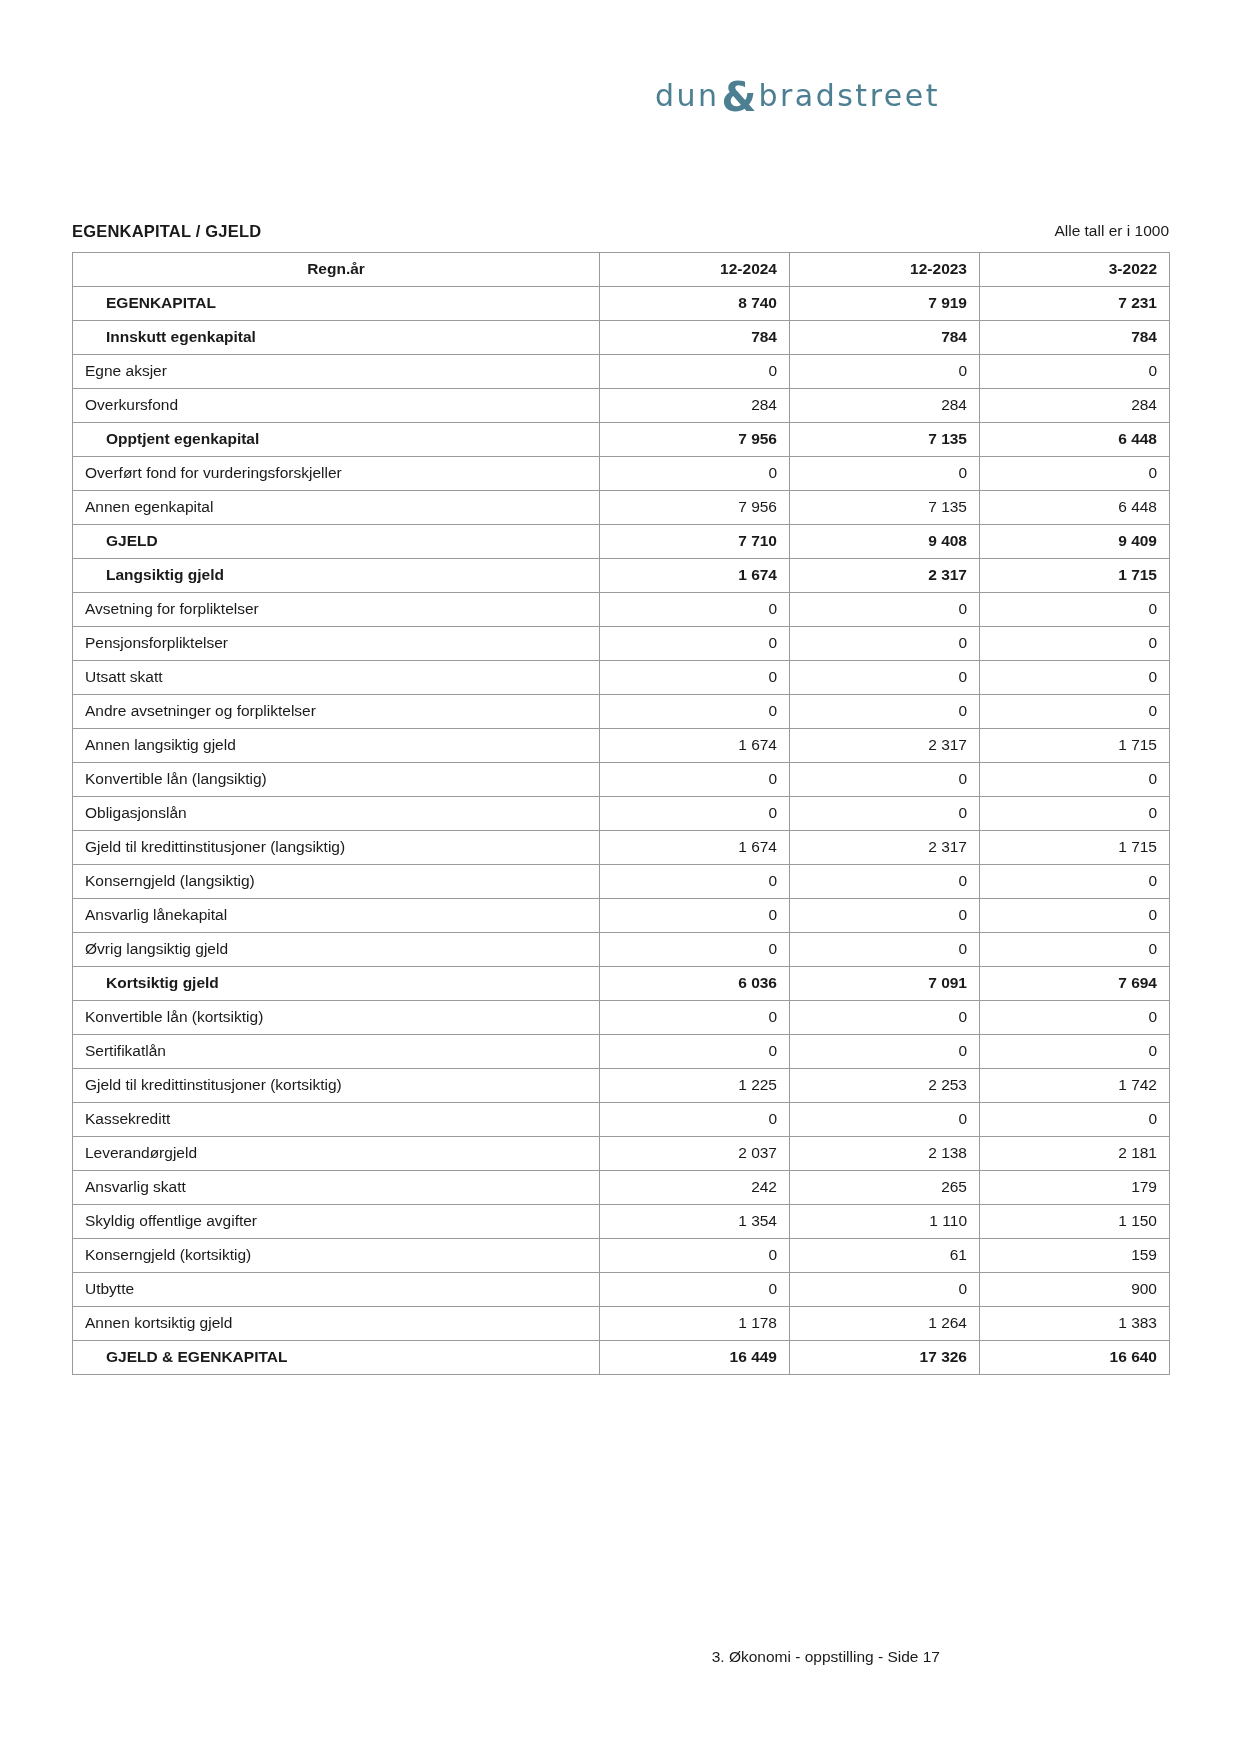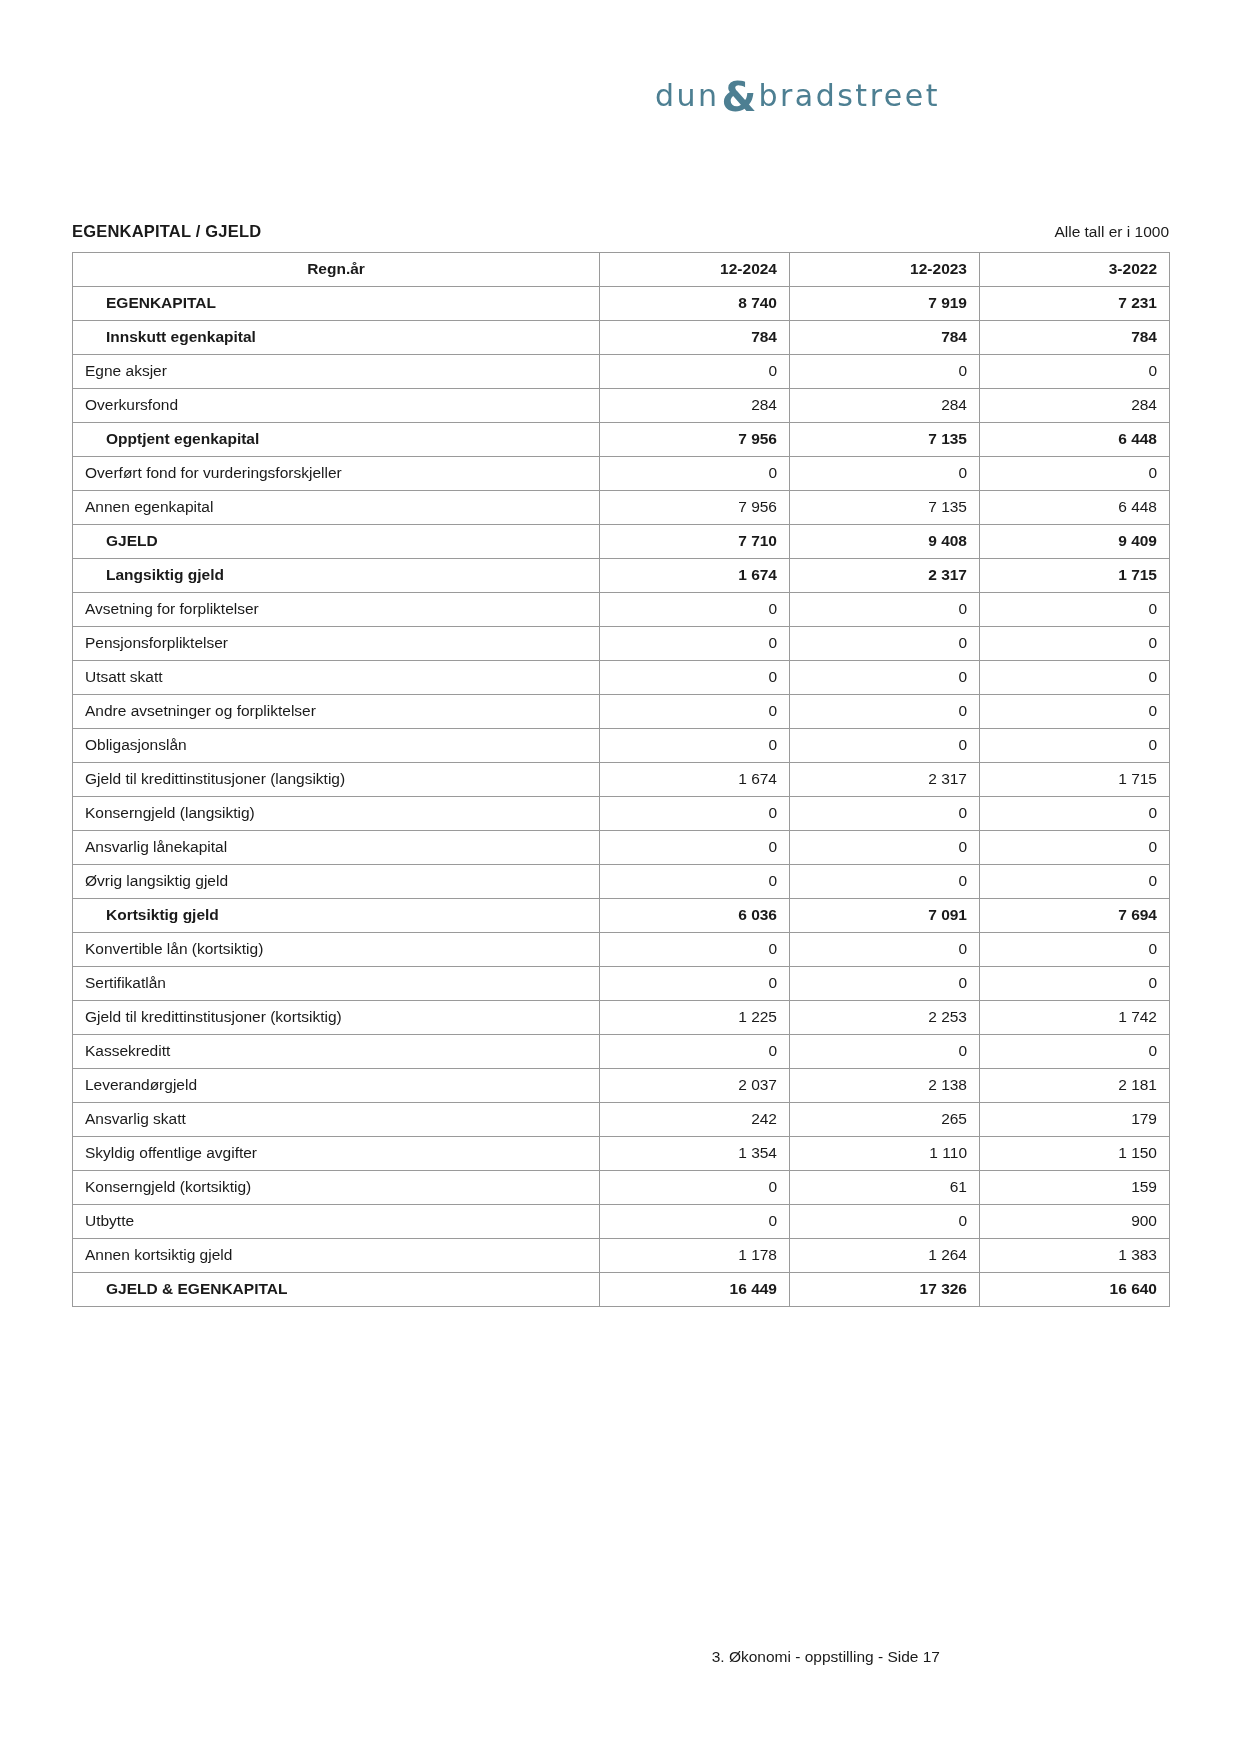--- a/index.html
+++ b/index.html
@@ -44,21 +44,21 @@
   }
 
   
   .table-head-row {
     position: absolute;
     top: 222px;
     left: 72px;
     width: 1097px;
     display: flex;
     justify-content: space-between;
-    align-items: flex-end;
+    align-items: flex-start;
   }
   .section-title {
     font-size: 16.5px;
     font-weight: bold;
     letter-spacing: 0.2px;
   }
   .amount-note {
     font-size: 15.5px;
     font-weight: normal;
   }
@@ -213,20 +213,32 @@
           <td class="num">0</td>
           <td class="num">0</td>
         </tr>
         <tr>
           <td>Andre avsetninger og forpliktelser</td>
           <td class="num">0</td>
           <td class="num">0</td>
           <td class="num">0</td>
         </tr>
         <tr>
+          <td>Annen langsiktig gjeld</td>
+          <td class="num">1 674</td>
+          <td class="num">2 317</td>
+          <td class="num">1 715</td>
+        </tr>
+        <tr>
+          <td>Konvertible lån (langsiktig)</td>
+          <td class="num">0</td>
+          <td class="num">0</td>
+          <td class="num">0</td>
+        </tr>
+        <tr>
           <td>Obligasjonslån</td>
           <td class="num">0</td>
           <td class="num">0</td>
           <td class="num">0</td>
         </tr>
         <tr>
           <td>Gjeld til kredittinstitusjoner (langsiktig)</td>
           <td class="num">1 674</td>
           <td class="num">2 317</td>
           <td class="num">1 715</td>

